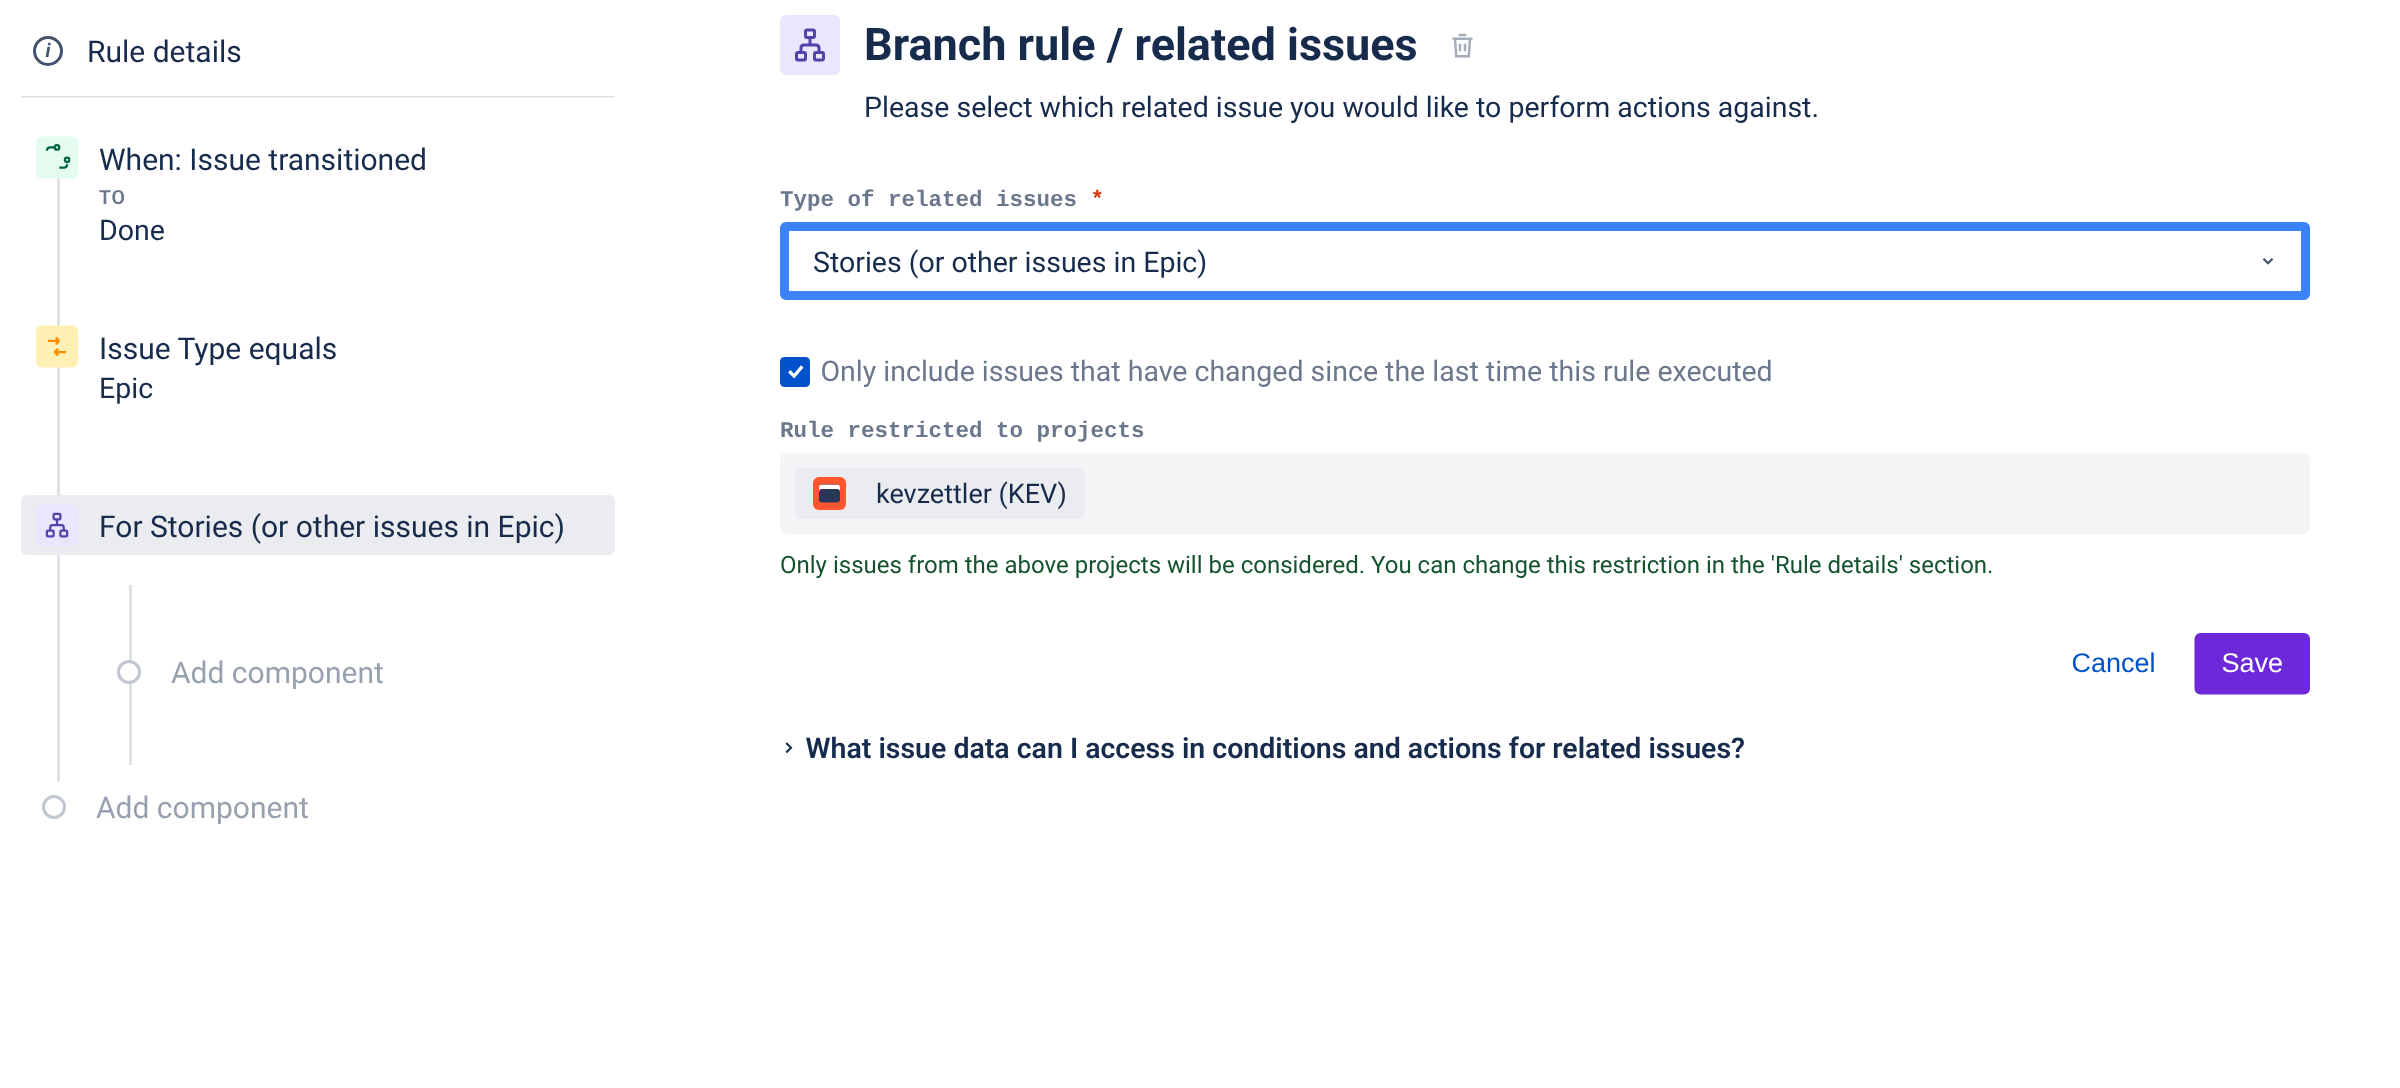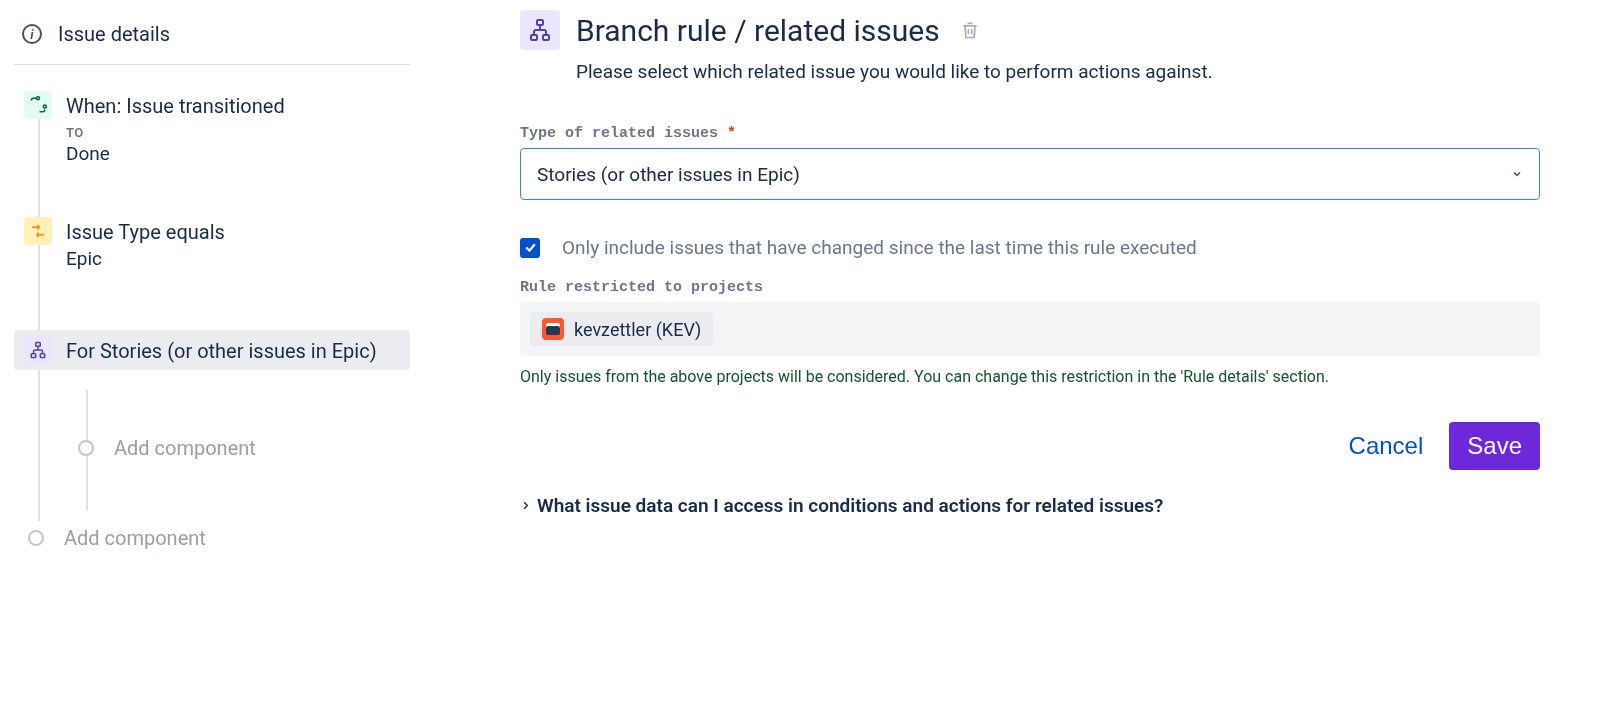--- a/index.html
+++ b/index.html
@@ -89,73 +89,73 @@
     .add-comp-circle {
       width:16px; height:16px; border:2px solid #C1C7D0; border-radius:50%;
       background:#fff; position:relative; z-index:1;
       flex-shrink:0;
     }
     .add-comp-text { font-size:20px; color:#97A0AF; }
     
     .main { flex: 1; padding: 10px 60px 0 110px; max-width: 1190px; }
     .main-header { display:flex; align-items:center; gap:16px; margin-bottom: 10px;}
     .main-header .node-icon.purple { width:40px; height:40px; }
-    .main-title { font-size:30px; font-weight:400; color:#172B4D; }
+    .main-title { font-size:30px; font-weight:700; color:#172B4D; }
     .trash-btn { margin-left:4px; width:20px; height:20px; cursor:pointer; }
     .main-desc { font-size:19px; color:#172B4D; padding-left:56px; margin-top:6px; margin-bottom:42px; }
     .main-body { padding-left: 0; }
     .field-label { font-size:15px; font-weight:600; color:#6B778C; margin-bottom:6px;font-family:Liberation Mono, monospace;}
     .req { color:#DE350B; }
     .select-box {
-      width:100%; height:52px; border:1px solid #3b82f6; border-radius:4px;
+      width:100%; height:52px; border:6px solid #3b82f6; border-radius:4px;
       background:#fff; display:flex; align-items:center; justify-content:space-between;
       padding:0 16px; font-size:19px; color:#172B4D; cursor:pointer;
     }
     .chev-down { width:12px; height:12px; }
-    .checkbox-row { display:flex; align-items:center; gap:22px; margin:36px 0 20px; }
+    .checkbox-row { display:flex; align-items:center; gap:7px; margin:36px 0 20px; }
     .cb {
       width:20px; height:20px; border-radius:3px; background:#0052CC;
       display:flex; align-items:center; justify-content:center; cursor:pointer;
       flex-shrink:0;
     }
     .cb svg { width:13px; height:13px; }
     .checkbox-row .cb-label { font-size:19px; color:#6B778C; }
     .restrict-box {
       background:#F4F5F7; border-radius:4px; padding:10px; margin-top:6px;
     }
     .proj-chip {
-      display:inline-flex; align-items:center; gap:10px; background:#EBECF0;
+      display:inline-flex; align-items:center; gap:20px; background:#EBECF0;
       border-radius:3px; padding:6px 12px; font-size:18px; color:#172B4D;
     }
     .proj-avatar {
       width:22px; height:22px; border-radius:4px; background:#FF5630;
       display:flex; align-items:center; justify-content:center;
     }
     .proj-avatar-inner {
       width:14px; height:12px; background:#253858; border-radius:2px;
       box-shadow: inset 0 3px 0 0 #fff;
     }
     .restrict-help { font-size:16px; color:#14532d; margin-top:10px; line-height:1.4; }
     .buttons { display:flex; justify-content:flex-end; gap:8px; margin-top:34px; }
-    .btn { font-size:24px; padding:10px 18px; border-radius:4px; border:none; cursor:pointer; font-weight:500;}
+    .btn { font-size:18px; padding:10px 18px; border-radius:4px; border:none; cursor:pointer; font-weight:500;}
     .btn.cancel { background:transparent; color:#0052CC; }
     .btn.save { background:#6d28d9; color:#fff; }
     .expander { display:flex; align-items:center; gap:6px; margin-top:24px; cursor:pointer; }
     .expander .q { font-size:19px; font-weight:600; color:#172B4D; }
     .chev-right { width:11px; height:11px; }
   </style>
 </head>
 <body>
 
 <div class="app">
 
   <aside class="sidebar">
     <div class="rule-details-row">
       <span class="info-icon">i</span>
-      <span class="label">Issue details</span>
+      <span class="label">Rule details</span>
     </div>
 
     <div class="tree">
       <div class="tree-line"></div>
 
       <div class="node">
         <div class="node-icon green">
           <svg viewBox="0 0 24 24" width="18" height="18" fill="none" stroke="#006644" stroke-width="2">
             <path d="M3 6 Q3 3 6 3 L10 3"></path>
             <circle cx="12" cy="3" r="2"></circle>

